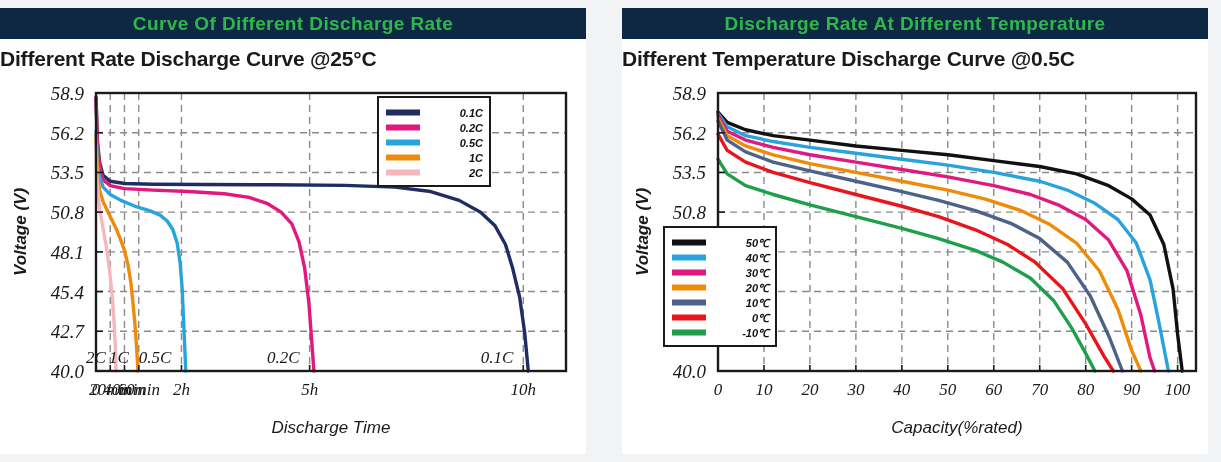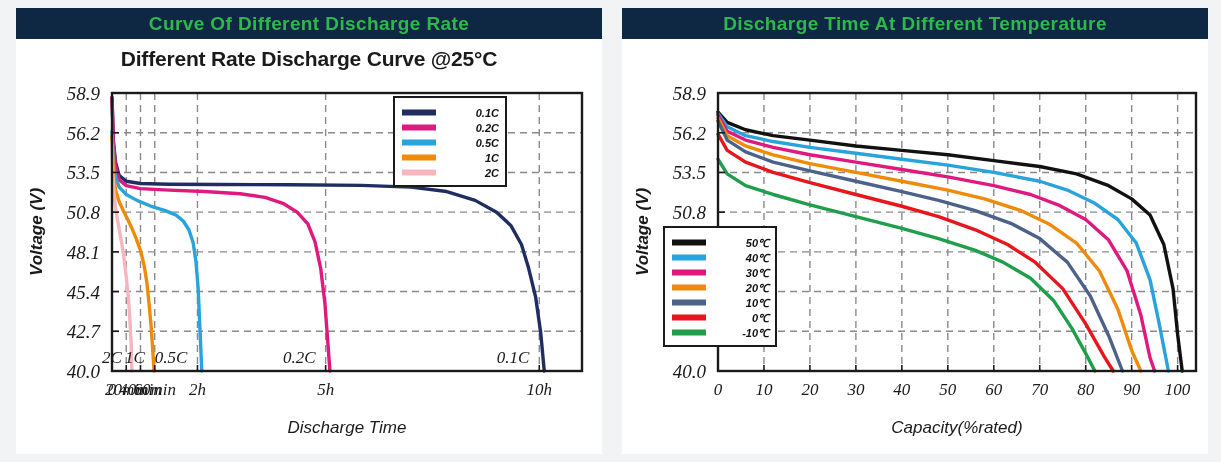--- a/index.html
+++ b/index.html
@@ -9,21 +9,21 @@
     font-family:"Liberation Sans", sans-serif;
     overflow:hidden;
   }
   .board{position:relative;width:1221px;height:462px;}
   .panel{
     position:absolute;
     top:8px;
     background:#ffffff;
     box-sizing:border-box;
   }
-  #panel-left{left:16px;width:586px;height:446px;}
+  #panel-left{left:0;width:586px;height:446px;}
   #panel-right{left:622px;width:586px;height:446px;}
   .panel-header{
     height:31px;
     background:#0e2844;
     display:flex;align-items:center;justify-content:center;
   }
   .panel-header .htext{
     color:#2db84b;
     font-size:19px;
     font-weight:bold;
@@ -33,21 +33,20 @@
   }
   .panel-body{
     position:relative;
     height:415px;
     background:#ffffff;
   }
   .chart-title{
     position:absolute;
     left:0;right:0;
     top:8px;
-    text-align:center;
     font-size:21px;
     font-weight:bold;
     color:#1a1a1a;
     font-family:"Liberation Sans", sans-serif;
     letter-spacing:-0.2px;
   }
   .svg-wrap{position:absolute;left:0;top:36px;width:586px;height:379px;font-style:italic;}
   svg{display:block;}
   .ticklbl{font-family:"Liberation Serif", serif;font-size:19px;fill:#1a1a1a;}
   .xticklbl{font-family:"Liberation Serif", serif;font-size:17px;fill:#1a1a1a;}
@@ -133,23 +132,24 @@
             <text x="483" y="86.5" text-anchor="end" class="legtext">1C</text>
             <line x1="386" y1="97.5" x2="420" y2="97.5" stroke="#f5b7bd" stroke-width="6"></line>
             <text x="483" y="101.5" text-anchor="end" class="legtext">2C</text>
           </svg>
       </div>
     </div>
   </div>
 
   <div class="panel" id="panel-right">
     <div class="panel-header">
-      <span class="htext">Discharge Time At Different Temperature</span>
+      <span class="htext">Discharge Rate At Different Temperature</span>
     </div>
     <div class="panel-body">
+      <div class="chart-title">Different Temperature Discharge Curve @0.5C</div>
       <div class="svg-wrap">
         <svg id="svg-right" width="586" height="379" viewBox="0 0 586 379">
             <line x1="96" y1="57.71428571428566" x2="574" y2="57.71428571428566" stroke="#8a8a8a" stroke-width="1.4" stroke-dasharray="7 5"></line>
             <line x1="96" y1="97.4285714285714" x2="574" y2="97.4285714285714" stroke="#8a8a8a" stroke-width="1.4" stroke-dasharray="7 5"></line>
             <line x1="96" y1="137.14285714285717" x2="574" y2="137.14285714285717" stroke="#8a8a8a" stroke-width="1.4" stroke-dasharray="7 5"></line>
             <line x1="96" y1="176.8571428571428" x2="574" y2="176.8571428571428" stroke="#8a8a8a" stroke-width="1.4" stroke-dasharray="7 5"></line>
             <line x1="96" y1="216.57142857142858" x2="574" y2="216.57142857142858" stroke="#8a8a8a" stroke-width="1.4" stroke-dasharray="7 5"></line>
             <line x1="96" y1="256.2857142857142" x2="574" y2="256.2857142857142" stroke="#8a8a8a" stroke-width="1.4" stroke-dasharray="7 5"></line>
             <line x1="141.96153846153845" y1="18" x2="141.96153846153845" y2="296" stroke="#8a8a8a" stroke-width="1.4" stroke-dasharray="7 5"></line>
             <line x1="187.92307692307693" y1="18" x2="187.92307692307693" y2="296" stroke="#8a8a8a" stroke-width="1.4" stroke-dasharray="7 5"></line>

